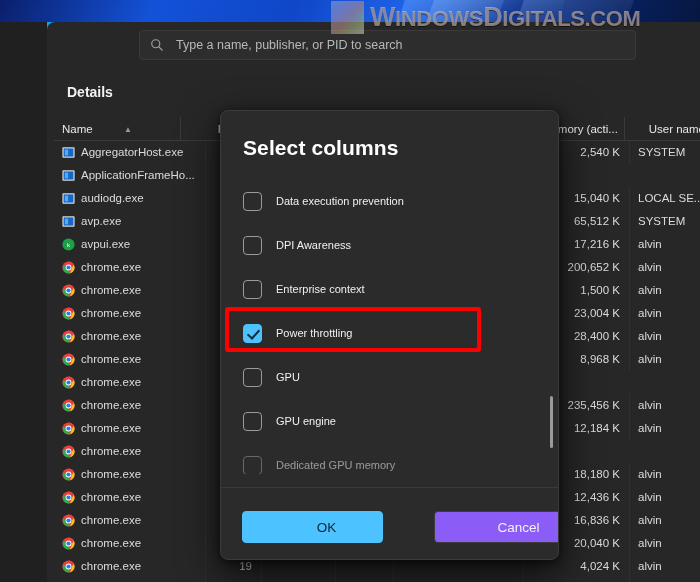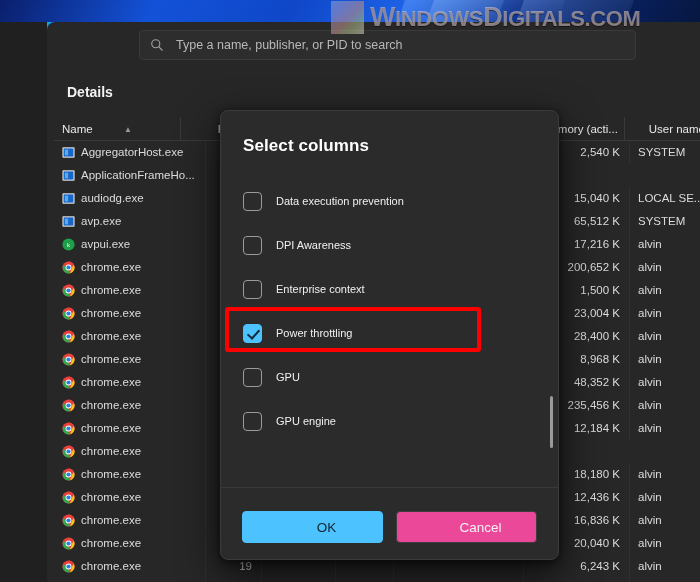--- a/index.html
+++ b/index.html
@@ -196,21 +196,21 @@
     background: #2b2b2b;
     border: 1px solid #3b3b3b;
     border-radius: 8px;
     box-shadow: 0 14px 40px rgba(0,0,0,.72), 0 2px 8px rgba(0,0,0,.6);
     z-index: 30;
     overflow: hidden;
   }
   .dlg-title {
     position: absolute;
     left: 22px; top: 25px;
-    font-size: 17px;
+    font-size: 21px;
     font-weight: bold;
     color: #ffffff;
     letter-spacing: .1px;
   }
   .dlg-list {
     position: absolute;
     left: 0; top: 68px;
     width: 339px; height: 295px;
     overflow: hidden;
   }
@@ -281,22 +281,23 @@
     border: 1px solid #3d3d3d;
     cursor: default;
     padding-left: 28px;
   }
   .btn.primary {
     background: #4cc2ff;
     border-color: #4cc2ff;
     color: #122430;
   }
   .btn.secondary {
-    background: #ec4899;
+    background: #8b5cf6;
     color: #f2f2f2;
+    margin-left: 38px;
   }
 
   
   .redbox {
     position: absolute;
     left: 225px; top: 307px;
     width: 256px; height: 45px;
     border: 4px solid #fe0000;
     border-radius: 3px;
     z-index: 35;
@@ -527,21 +528,20 @@
                   <path d="M19.5 30.6 A15 15 0 0 1 3.2 9.6 L12 17 Z" fill="#2faa4e"></path>
                   <circle cx="16" cy="16" r="7.2" fill="#fff"></circle>
                   <circle cx="16" cy="16" r="5.2" fill="#2a7fe0"></circle>
                 </svg>
                 <span>chrome.exe</span>
               </div>
               <div class="td c-pid num">14</div>
               <div class="td c-stat"></div>
               <div class="td c-cpu num"></div>
               <div class="td c-desc"></div>
-              <div class="td c-mem num">48,352 K</div>
               <div class="td c-user">alvin</div>
             </div>
             <div class="trow">
               <div class="td c-name">
                 <svg class="app-ico" viewBox="0 0 32 32">
                   <circle cx="16" cy="16" r="15" fill="#e8403a"></circle>
                   <path d="M16 1 A15 15 0 0 1 29 9 L16 9 Z" fill="#e8403a"></path>
                   <path d="M29 9 A15 15 0 0 1 19.5 30.6 L25 16 Z" fill="#f7c616"></path>
                   <path d="M19.5 30.6 A15 15 0 0 1 3.2 9.6 L12 17 Z" fill="#2faa4e"></path>
                   <circle cx="16" cy="16" r="7.2" fill="#fff"></circle>
@@ -678,21 +678,21 @@
                   <path d="M19.5 30.6 A15 15 0 0 1 3.2 9.6 L12 17 Z" fill="#2faa4e"></path>
                   <circle cx="16" cy="16" r="7.2" fill="#fff"></circle>
                   <circle cx="16" cy="16" r="5.2" fill="#2a7fe0"></circle>
                 </svg>
                 <span>chrome.exe</span>
               </div>
               <div class="td c-pid num">19</div>
               <div class="td c-stat"></div>
               <div class="td c-cpu num"></div>
               <div class="td c-desc"></div>
-              <div class="td c-mem num">6,243 K</div>
+              <div class="td c-mem num">4,024 K</div>
               <div class="td c-user">alvin</div>
             </div>
             <div class="trow">
               <div class="td c-name">
                 <span>chrome.exe</span>
               </div>
               <div class="td c-pid num">20</div>
               <div class="td c-stat"></div>
               <div class="td c-cpu num"></div>
               <div class="td c-desc"></div>
@@ -726,20 +726,24 @@
           <span class="opt-label">Power throttling</span>
         </div>
         <div class="opt">
           <div class="cbx"></div>
           <span class="opt-label">GPU</span>
         </div>
         <div class="opt">
           <div class="cbx"></div>
           <span class="opt-label">GPU engine</span>
         </div>
+        <div class="opt faded">
+          <div class="cbx"></div>
+          <span class="opt-label">Dedicated GPU memory</span>
+        </div>
       </div>
 
     <div class="dlg-scrollbar"></div>
     <div class="dlg-sep"></div>
 
     <div class="dlg-buttons">
       <div class="btn primary">OK</div>
       <div class="btn secondary">Cancel</div>
     </div>
   </div>

